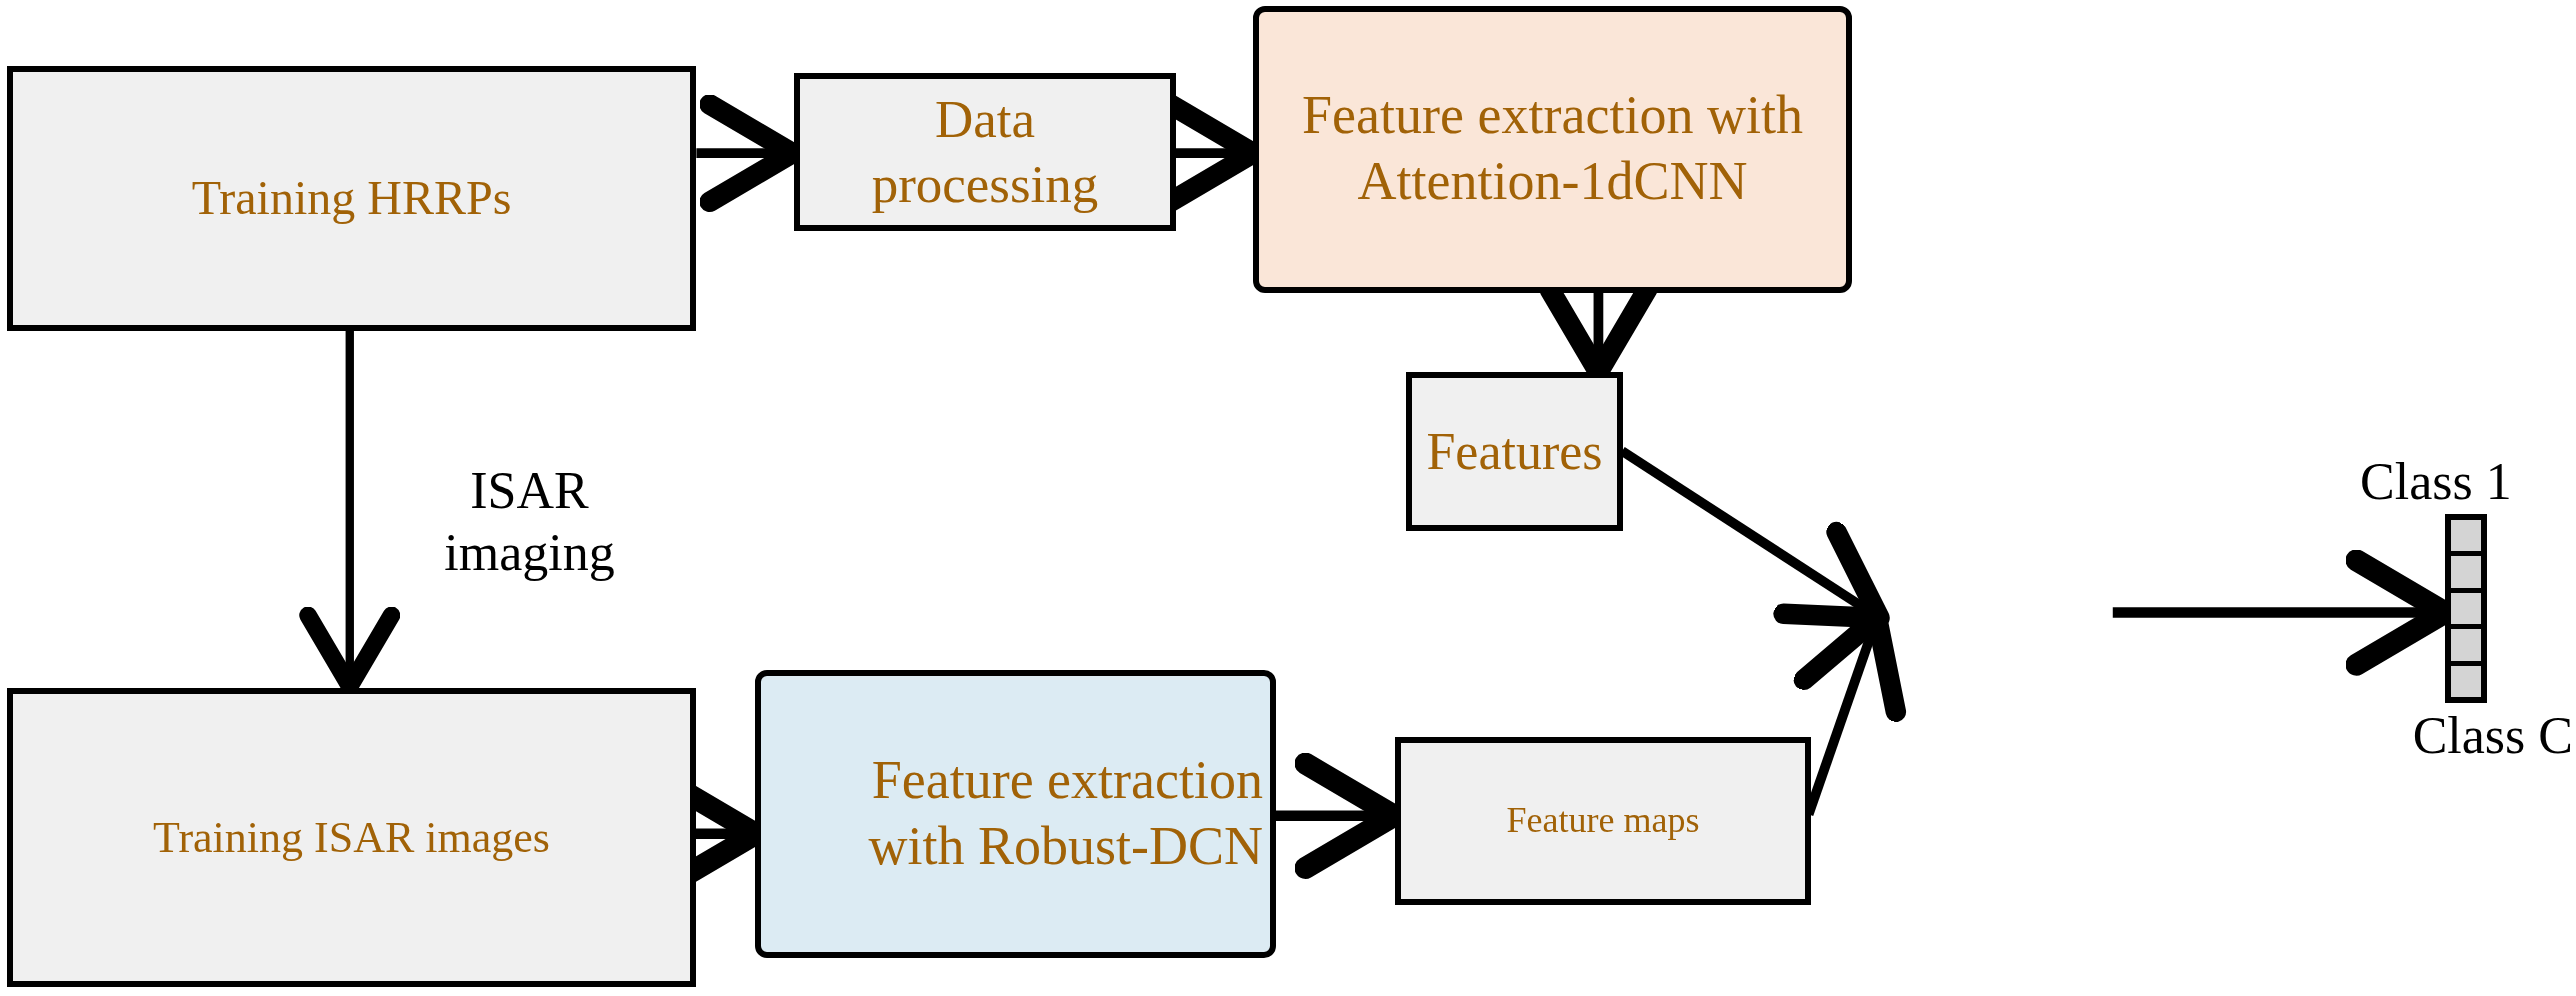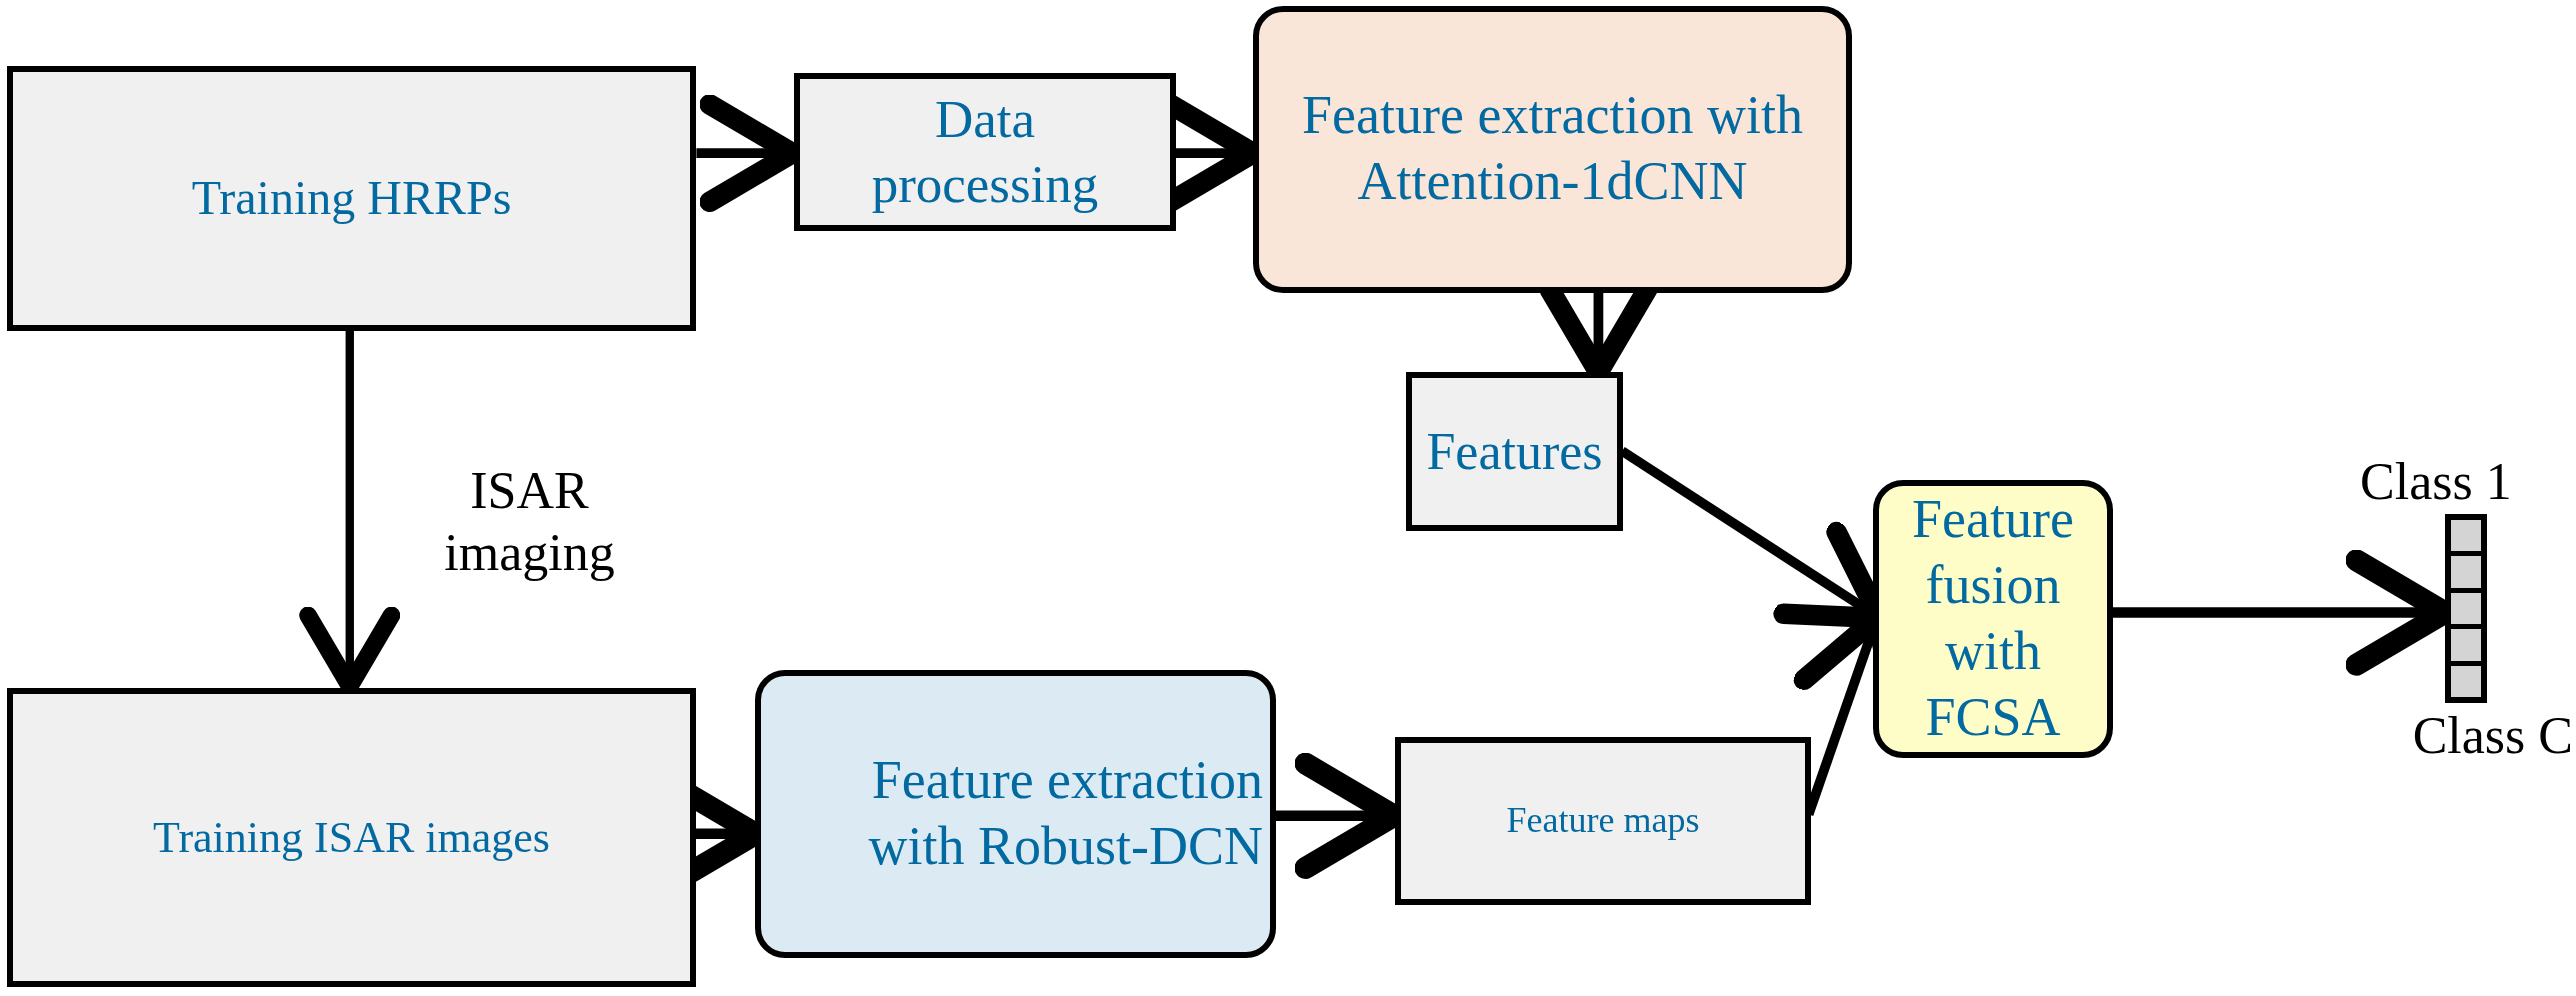--- a/index.html
+++ b/index.html
@@ -15,28 +15,28 @@
     overflow: hidden;
     font-family: "Liberation Serif", "DejaVu Serif", serif;
   }
   .node {
     position: absolute;
     box-sizing: border-box;
     display: flex;
     align-items: center;
     justify-content: center;
     text-align: center;
-    color: #0369a1;
+    color: #a16207;
     border: 6.3px solid #000000;
     background: #f0f0f0;
     line-height: 1.22;
     padding: 19px 7px;
   }
   .node .lbl { display: block; width: 100%; }
-  .rounded { border-radius: 30px; }
+  .rounded { border-radius: 12px; }
 
   
   #n-training-hrrps      { left: 7px;   top: 66px;   width: 689px;  height: 265px; font-size: 48px; }
   #n-data-processing     { left: 794px; top: 73px;  width: 382px;  height: 158px; font-size: 53px; }
   #n-attention-cnn       { left: 1253px; top: 5.6px;    width: 599px;  height: 287px; font-size: 54px;
                            background: #fae6d8; }
   #n-features            { left: 1406px; top: 372px;  width: 217px;  height: 159px; font-size: 52px; }
   #n-training-isar       { left: 7px;   top: 688px;  width: 689px;  height: 299px; font-size: 44px; }
   #n-robust-dcn          { left: 755px; top: 670px;  width: 521px;  height: 288px; font-size: 54px;
                            background: #dcebf3; }
@@ -159,24 +159,20 @@
 
   <div class="node rounded" id="n-robust-dcn">
     <span class="lbl" style="white-space:pre-line;text-align:right;">Feature extraction
 with Robust-DCN</span>
   </div>
 
   <div class="node" id="n-feature-maps">
     <span class="lbl">Feature maps</span>
   </div>
 
-  <div class="node rounded" id="n-feature-fusion">
-    <span class="lbl" style="white-space:pre-line;">Feature fusion
-with FCSA</span>
-  </div>
 
   <div class="freetext" id="t-isar-imaging">ISAR
 imaging</div>
 
   <div class="freetext" id="t-class-first">Class 1</div>
 
   <div class="freetext" id="t-class-last">Class C</div>
 
   <div id="class-column">
     <div class="cell"></div>

